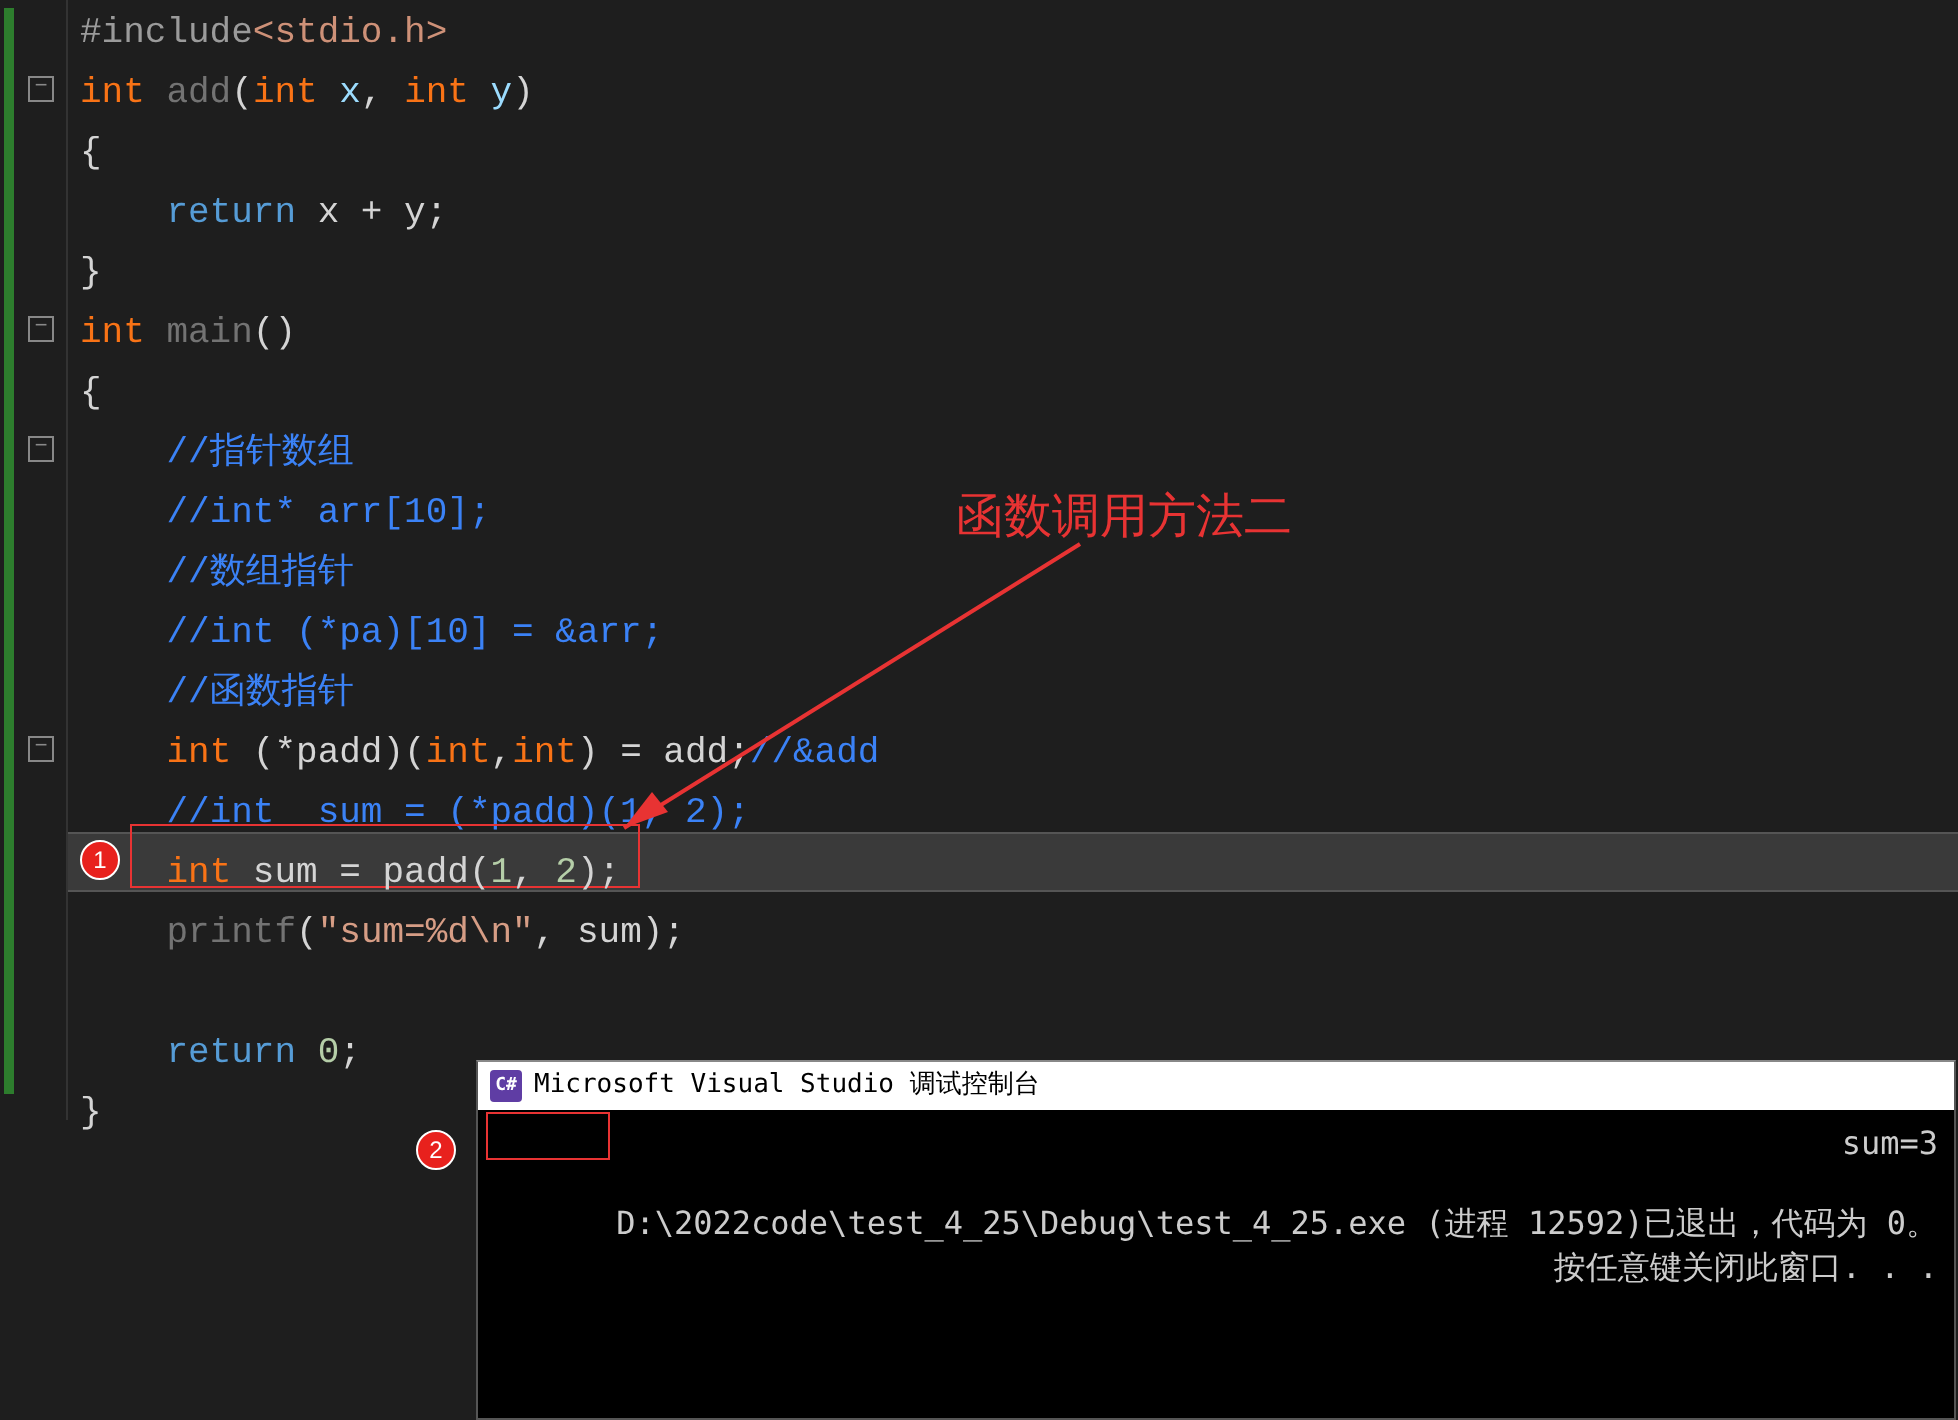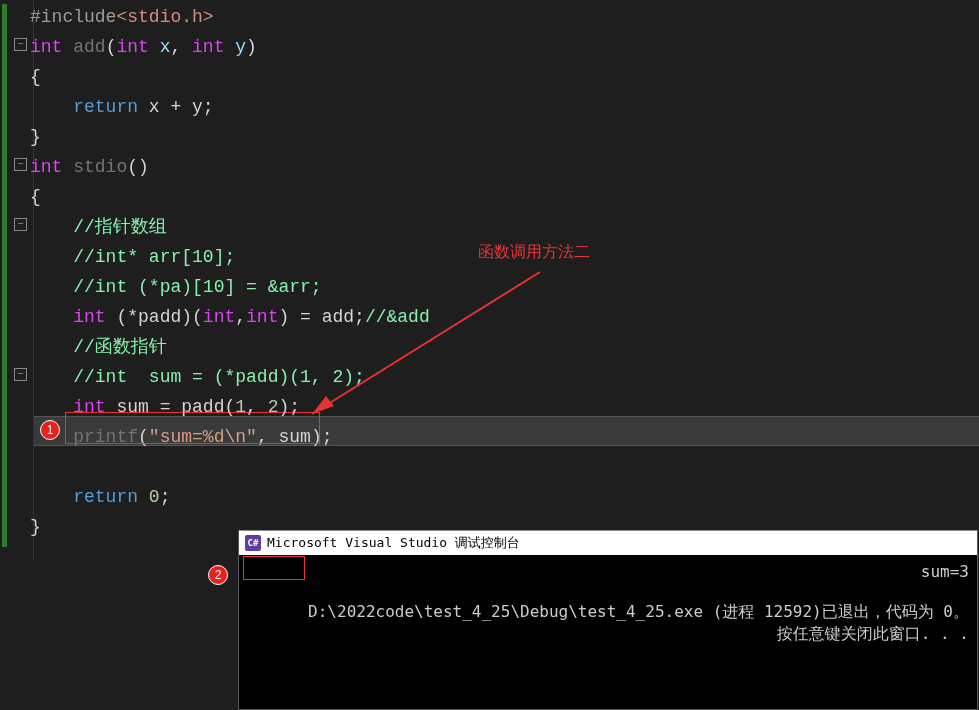--- a/index.html
+++ b/index.html
@@ -42,32 +42,32 @@
     border: 1px solid #888;
     color: #888;
     font-size: 11px;
     line-height: 10px;
     text-align: center;
     background: #1e1e1e;
     cursor: pointer;
   }
   .code-area {
     position: absolute;
-    left: 30px;
+    left: 40px;
     top: 2px;
     right: 0;
     line-height: 30px;
   }
   .line { white-space: pre; height: 30px; }
   .tok-pre   { color: #9b9b9b; }
   .tok-kw    { color: #569cd6; }
-  .tok-type  { color: #d946ef; }
+  .tok-type  { color: #f97316; }
   .tok-str   { color: #ce9178; }
   .tok-str2  { color: #d69d85; }
-  .tok-comm  { color: #86efac; }
+  .tok-comm  { color: #3b82f6; }
   .tok-func  { color: #737373; }
   .tok-num   { color: #b5cea8; }
   .tok-var   { color: #9cdcfe; }
   .tok-op    { color: #d4d4d4; text-align: center; }
   .tok-punc  { color: #d4d4d4; }
   .tok-brace { color: #d4d4d4; }
 
   .highlight-row {
     position: absolute;
     left: 0;
@@ -95,21 +95,21 @@
     font-size: 12px;
     line-height: 18px;
     text-align: center;
     font-family: Arial, sans-serif;
     z-index: 10;
   }
 
   .annotation {
     position: absolute;
     color: #e83333;
-    font-size: 16px;
+    font-size: 24px;
     font-family: "Microsoft YaHei", sans-serif;
   }
 
   .arrow-svg {
     position: absolute;
     pointer-events: none;
     z-index: 5;
   }
 
   .console-window {
@@ -182,34 +182,35 @@
     <div class="line"><span class="tok-pre">#include</span><span class="tok-str">&lt;stdio.h&gt;</span></div>
 
     <div class="line"><span class="tok-type">int</span><span class="tok-func"> add</span><span class="tok-punc">(</span><span class="tok-type">int</span><span class="tok-var"> x</span><span class="tok-punc">, </span><span class="tok-type">int</span><span class="tok-var"> y</span><span class="tok-punc">)</span></div>
 
     <div class="line"><span class="tok-brace">{</span></div>
 
     <div class="line">    <span class="tok-kw">return</span><span class="tok-op"> x + y;</span></div>
 
     <div class="line"><span class="tok-brace">}</span></div>
 
-    <div class="line"><span class="tok-type">int</span><span class="tok-func"> stdio</span><span class="tok-punc">()</span></div>
+    <div class="line"><span class="tok-type">int</span><span class="tok-func"> main</span><span class="tok-punc">()</span></div>
 
     <div class="line"><span class="tok-brace">{</span></div>
 
     <div class="line">    <span class="tok-comm">//指针数组</span></div>
 
     <div class="line">    <span class="tok-comm">//int* arr[10];</span></div>
 
+    <div class="line">    <span class="tok-comm">//数组指针</span></div>
 
     <div class="line">    <span class="tok-comm">//int (*pa)[10] = &amp;arr;</span></div>
 
+    <div class="line">    <span class="tok-comm">//函数指针</span></div>
+
     <div class="line">    <span class="tok-type">int</span><span class="tok-op"> (*padd)(</span><span class="tok-type">int</span><span class="tok-punc">,</span><span class="tok-type">int</span><span class="tok-op">) = add;</span><span class="tok-comm">//&amp;add</span></div>
-
-    <div class="line">    <span class="tok-comm">//函数指针</span></div>
 
     <div class="line">    <span class="tok-comm">//int  sum = (*padd)(1, 2);</span></div>
 
     <div class="line" style="position:relative;z-index:2;">    <span class="tok-type">int</span><span class="tok-op"> sum = padd(</span><span class="tok-num">1</span><span class="tok-punc">, </span><span class="tok-num">2</span><span class="tok-punc">);</span></div>
 
     <div class="line">    <span class="tok-func">printf</span><span class="tok-punc">(</span><span class="tok-str2">"sum=%d\n"</span><span class="tok-op">, sum);</span></div>
 
     <div class="line"> </div>
 
     <div class="line">    <span class="tok-kw">return</span><span> </span><span class="tok-num">0</span><span class="tok-punc">;</span></div>

